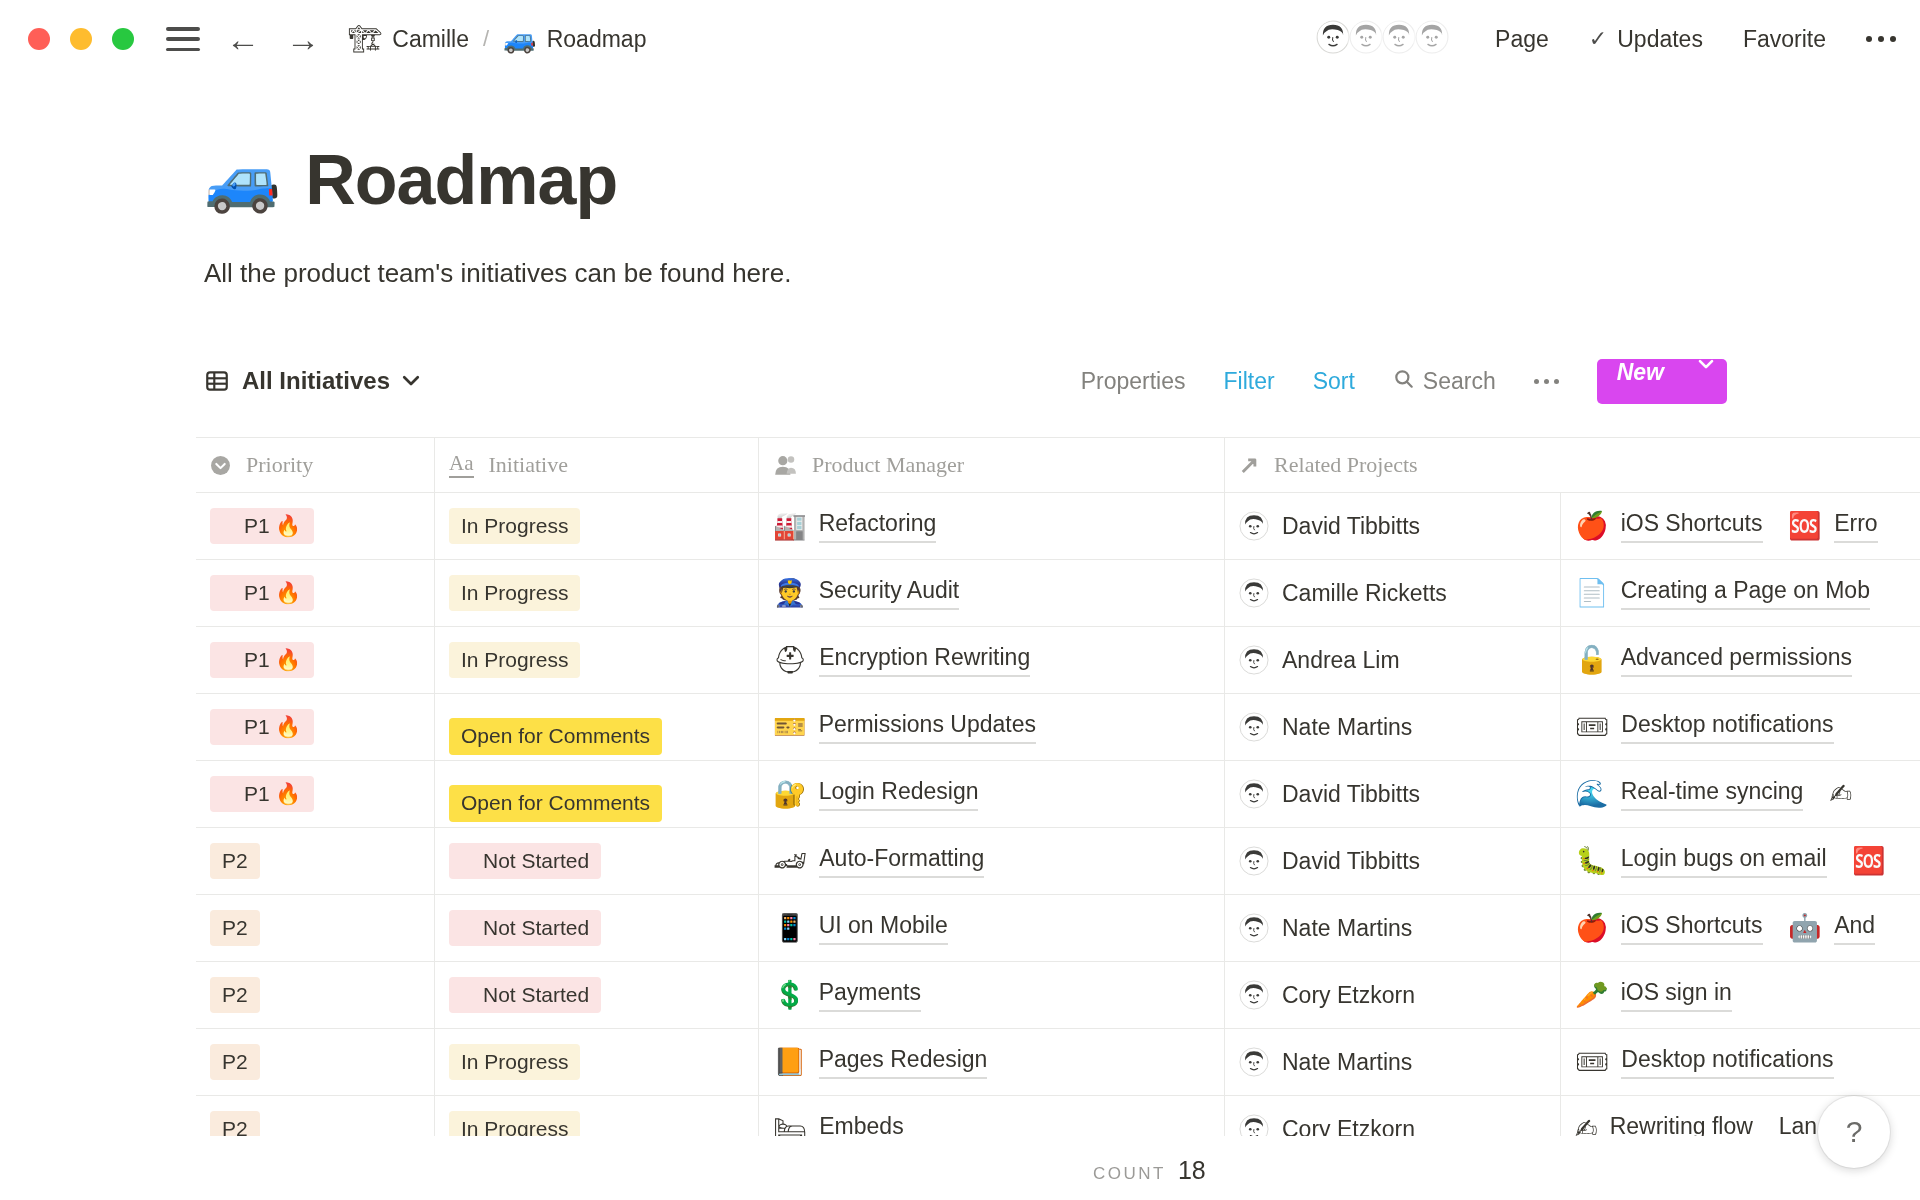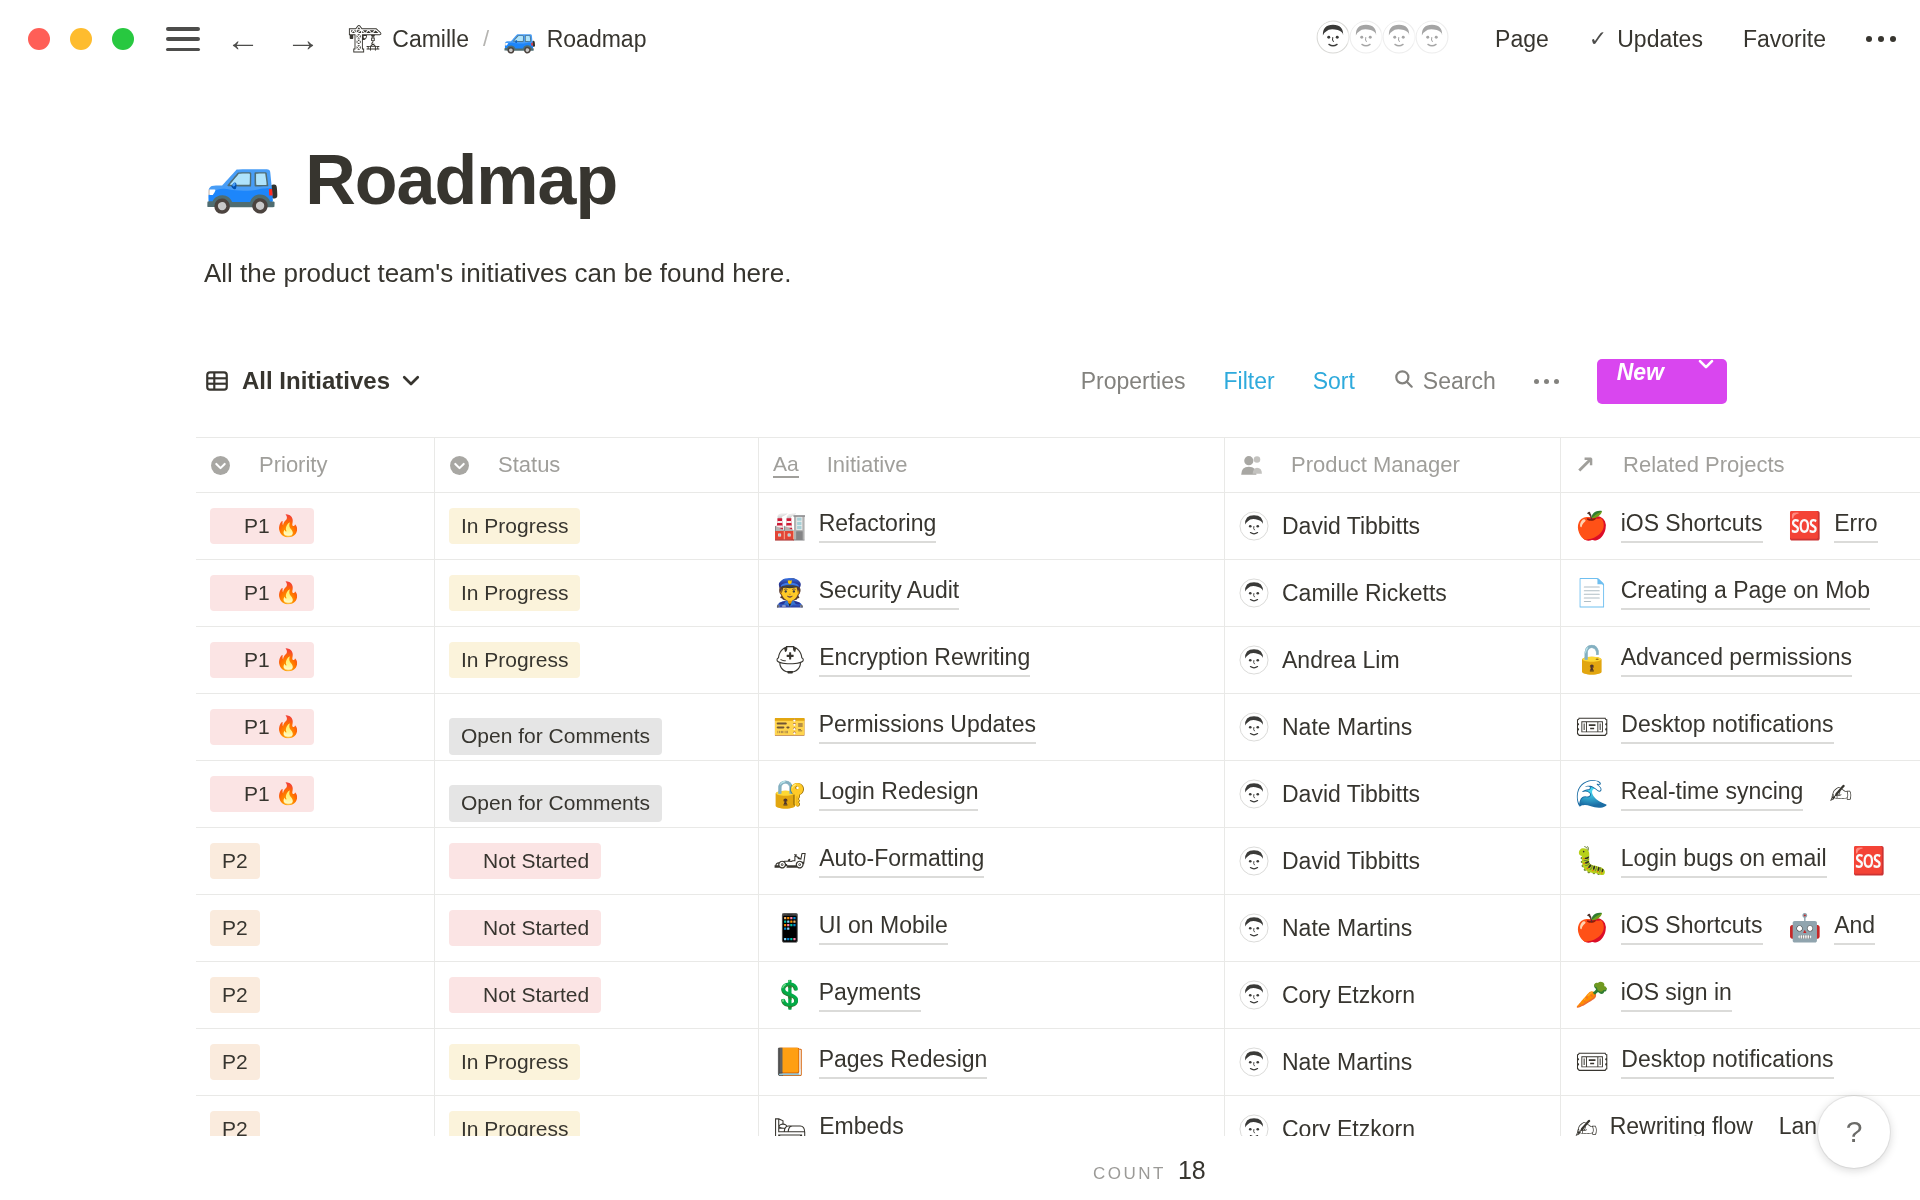--- a/index.html
+++ b/index.html
@@ -45,28 +45,28 @@
   .tb-item.active{color:#2EAADC;}
   .new-btn{display:flex;align-items:flex-start;background:#d946ef;border-radius:5px;overflow:hidden;cursor:pointer;height:45px;font-style:italic;}
   .new-btn .lbl{color:#fff;font-size:23px;font-weight:600;display:flex;align-items:center;padding:0 20px;}
   .new-btn .split{width:1px;background:rgba(0,0,0,.18);}
   .new-btn .chev{display:flex;align-items:center;padding:0 13px;}
   
   .tablewrap{position:absolute;left:196px;top:437px;width:1724px;height:699px;overflow:hidden;}
   .tgrid{display:grid;grid-template-columns:239px 324px 466px 336px 1fr;}
   .th,.td{display:flex;align-items:center;padding:0 14px;box-sizing:border-box;overflow:hidden;white-space:nowrap;}
   .hrow{border-top:1px solid #E9E9E7;border-bottom:1px solid #E9E9E7;height:54px;}
-  .hrow .th{color:#a09f9b;font-size:22px;gap:28px;}
+  .hrow .th{color:#a09f9b;font-size:22px;gap:15px;font-family:Liberation Serif, serif;}
   .trow{height:66px;border-bottom:1px solid #E9E9E7;}
   .bR{border-right:1px solid #E9E9E7;}
   .pill{display:inline-block;padding:4px 12px;border-radius:4px;font-size:21px;color:#37352F;line-height:1.35;}
   .pill.red{background:#FBE4E4;padding-left:34px;}
   .pill.orange{background:#FAEBDD;}
   .pill.yellow{background:#FBF3DB;}
-  .pill.blue{background:#e5e5e5;margin-top:19px;}
+  .pill.blue{background:#fde047;margin-top:19px;}
   .cell-emoji{font-size:27px;margin-right:12px;flex:0 0 auto;}
   .plink{color:#37352F;font-size:23px;font-weight:400;text-decoration:none;border-bottom:2px solid rgba(55,53,47,.18);padding-bottom:4px;cursor:pointer;}
   .pm-name{font-size:23px;color:#37352F;}
   .avatar{width:30px;height:30px;border-radius:50%;overflow:hidden;margin-right:13px;flex:0 0 auto;}
   .rel-item{display:inline-flex;align-items:center;margin-right:26px;}
   
   .hicon{flex:0 0 auto;display:inline-flex;align-items:center;justify-content:center;}
   .aa-icon{font-size:21px;color:#a09f9b;border-bottom:2px solid #a09f9b;line-height:1.1;}
   .rel-icon{font-size:24px;color:#a09f9b;font-weight:600;}
   
@@ -223,28 +223,20 @@
   <div class="tgrid hrow">
     <div class="th bR">
       <span class="hicon">
           <svg width="21" height="21">
             <use href="#select-circle"></use>
           </svg>
         </span>
       <span>Priority</span>
     </div>
     <div class="th bR">
-      <span class="hicon">
-          <svg width="21" height="21">
-            <use href="#select-circle"></use>
-          </svg>
-        </span>
-      <span>Status</span>
-    </div>
-    <div class="th bR">
       <span class="hicon aa-icon">Aa</span>
       <span>Initiative</span>
     </div>
     <div class="th bR">
       <span class="hicon">
           <svg width="24" height="22">
             <use href="#personsym"></use>
           </svg>
         </span>
       <span>Product Manager</span>

